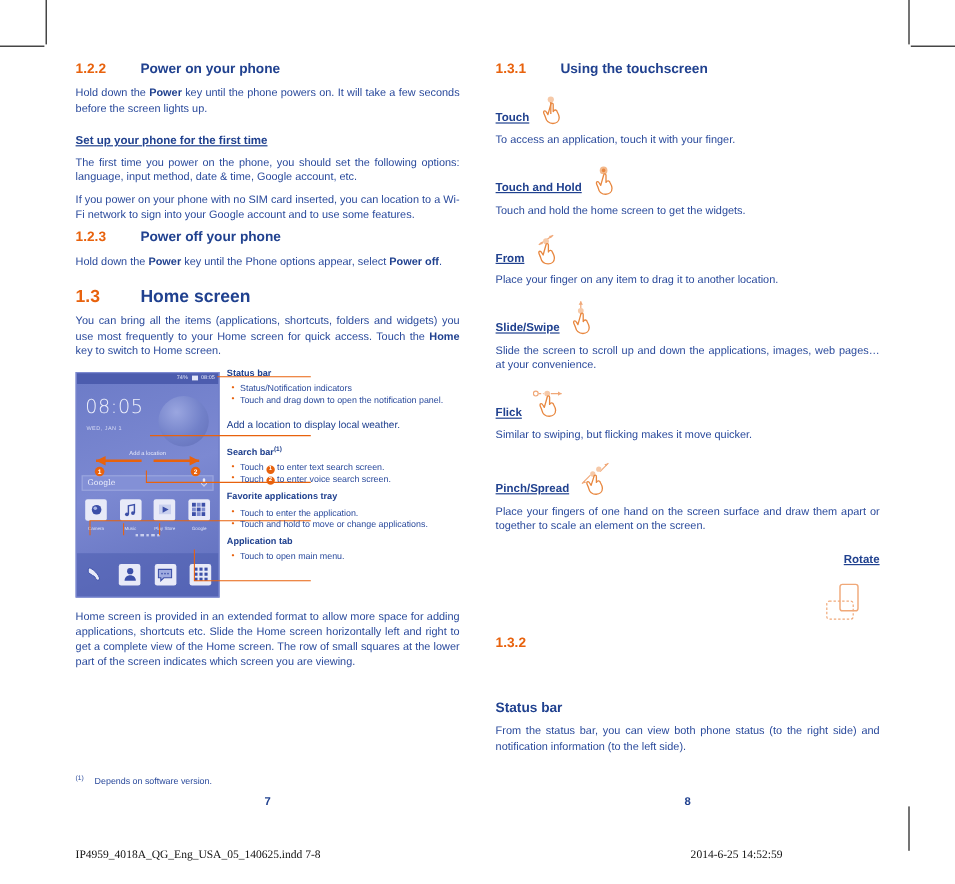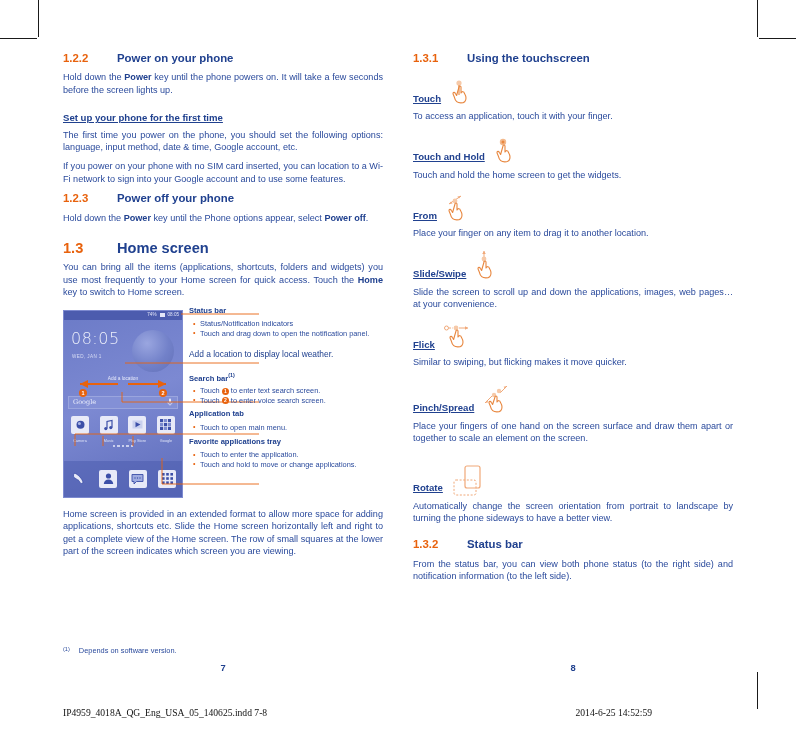--- a/index.html
+++ b/index.html
@@ -429,32 +429,32 @@
         </div>
 
         <div class="ca-block" style="margin-top:10px;">
           <div class="ca-title"><span>Search bar</span><span class="sup">(1)</span></div>
           <ul class="ca-list">
             <li><span>Touch </span><span class="numdot">1</span><span> to enter text search screen.</span></li>
             <li><span>Touch </span><span class="numdot">2</span><span> to enter voice search screen.</span></li>
           </ul>
         </div>
 
-        <div class="ca-block" style="margin-top:4px;">
-          <div class="ca-title">Application tab</div>
-          <ul class="ca-list">
-            <li>Touch to open main menu.</li>
-          </ul>
-        </div>
-
         <div class="ca-block" style="margin-top:5px;">
           <div class="ca-title">Favorite applications tray</div>
           <ul class="ca-list">
             <li>Touch to enter the application.</li>
             <li>Touch and hold to move or change applications.</li>
+          </ul>
+        </div>
+
+        <div class="ca-block" style="margin-top:4px;">
+          <div class="ca-title">Application tab</div>
+          <ul class="ca-list">
+            <li>Touch to open main menu.</li>
           </ul>
         </div>
 
       </div>
     </div>
 
     <p class="body last" style="margin-top:2px;">Home screen is provided in an extended format to allow more space for adding applications, shortcuts etc. Slide the Home screen horizontally left and right to get a complete view of the Home screen. The row of small squares at the lower part of the screen indicates which screen you are viewing.</p>
   </div>
 
   <div class="col col-right">
@@ -539,32 +539,31 @@
           <line x1="17" y1="9" x2="24" y2="2" stroke="#f0a878" stroke-width="1"></line>
           <path d="M24 2l-3.4.8 1.4 1.8z" fill="#f0a878"></path>
           <circle cx="11" cy="11" r="2.2" fill="#f6c9a8"></circle>
           <circle cx="16" cy="7" r="2.2" fill="#f6c9a8"></circle>
           <path d="M12 13c0-1.4 2-1.4 2 0v5c1-2 3-1.6 3.4.3.8 1.4 1.6 3 1.6 4.6 0 3-2.2 5-5.2 5-3.4 0-5.6-2.2-6.2-5-0.3-1.4-1.6-3.3-1.6-4.4 0-1.4 1.6-1.6 2.4 0l1.2 2z" fill="none" stroke="#e8873f" stroke-width="1.1" stroke-linejoin="round"></path>
         </svg>
       </span>
     </div>
     <p class="body">Place your fingers of one hand on the screen surface and draw them apart or together to scale an element on the screen.</p>
 
-    <div class="gest-row" style="margin-top:16px;">
+    <div class="gest-row" style="margin-top:16px;flex-direction:column;">
       <span class="h-under">Rotate</span>
       <span class="gest-icon" style="width:46px; height:34px;">
         <svg width="44" height="36" viewBox="0 0 44 36" style="bottom:-5px;">
           <rect x="2" y="16" width="22" height="15" rx="2" fill="none" stroke="#f0a878" stroke-width="1" stroke-dasharray="2 1.6"></rect>
           <rect x="13" y="2" width="15" height="22" rx="2" fill="none" stroke="#f0a878" stroke-width="1.2"></rect>
         </svg>
       </span>
     </div>
-    <p class="body">Automatically change the screen orientation from portrait to landscape by turning the phone sideways to have a better view.</p>
-
-    <div class="h-sec" style="margin-top:14px;">
+
+    <div class="h-sec" style="margin-top:14px;flex-direction:column;">
       <span class="num">1.3.2</span>
       <span class="ttl">Status bar</span>
     </div>
 
     <p class="body last">From the status bar, you can view both phone status (to the right side) and notification information (to the left side).</p>
   </div>
 
   <div class="footnote">
     <span class="mk">(1)</span>
     <span>Depends on software version.</span>

